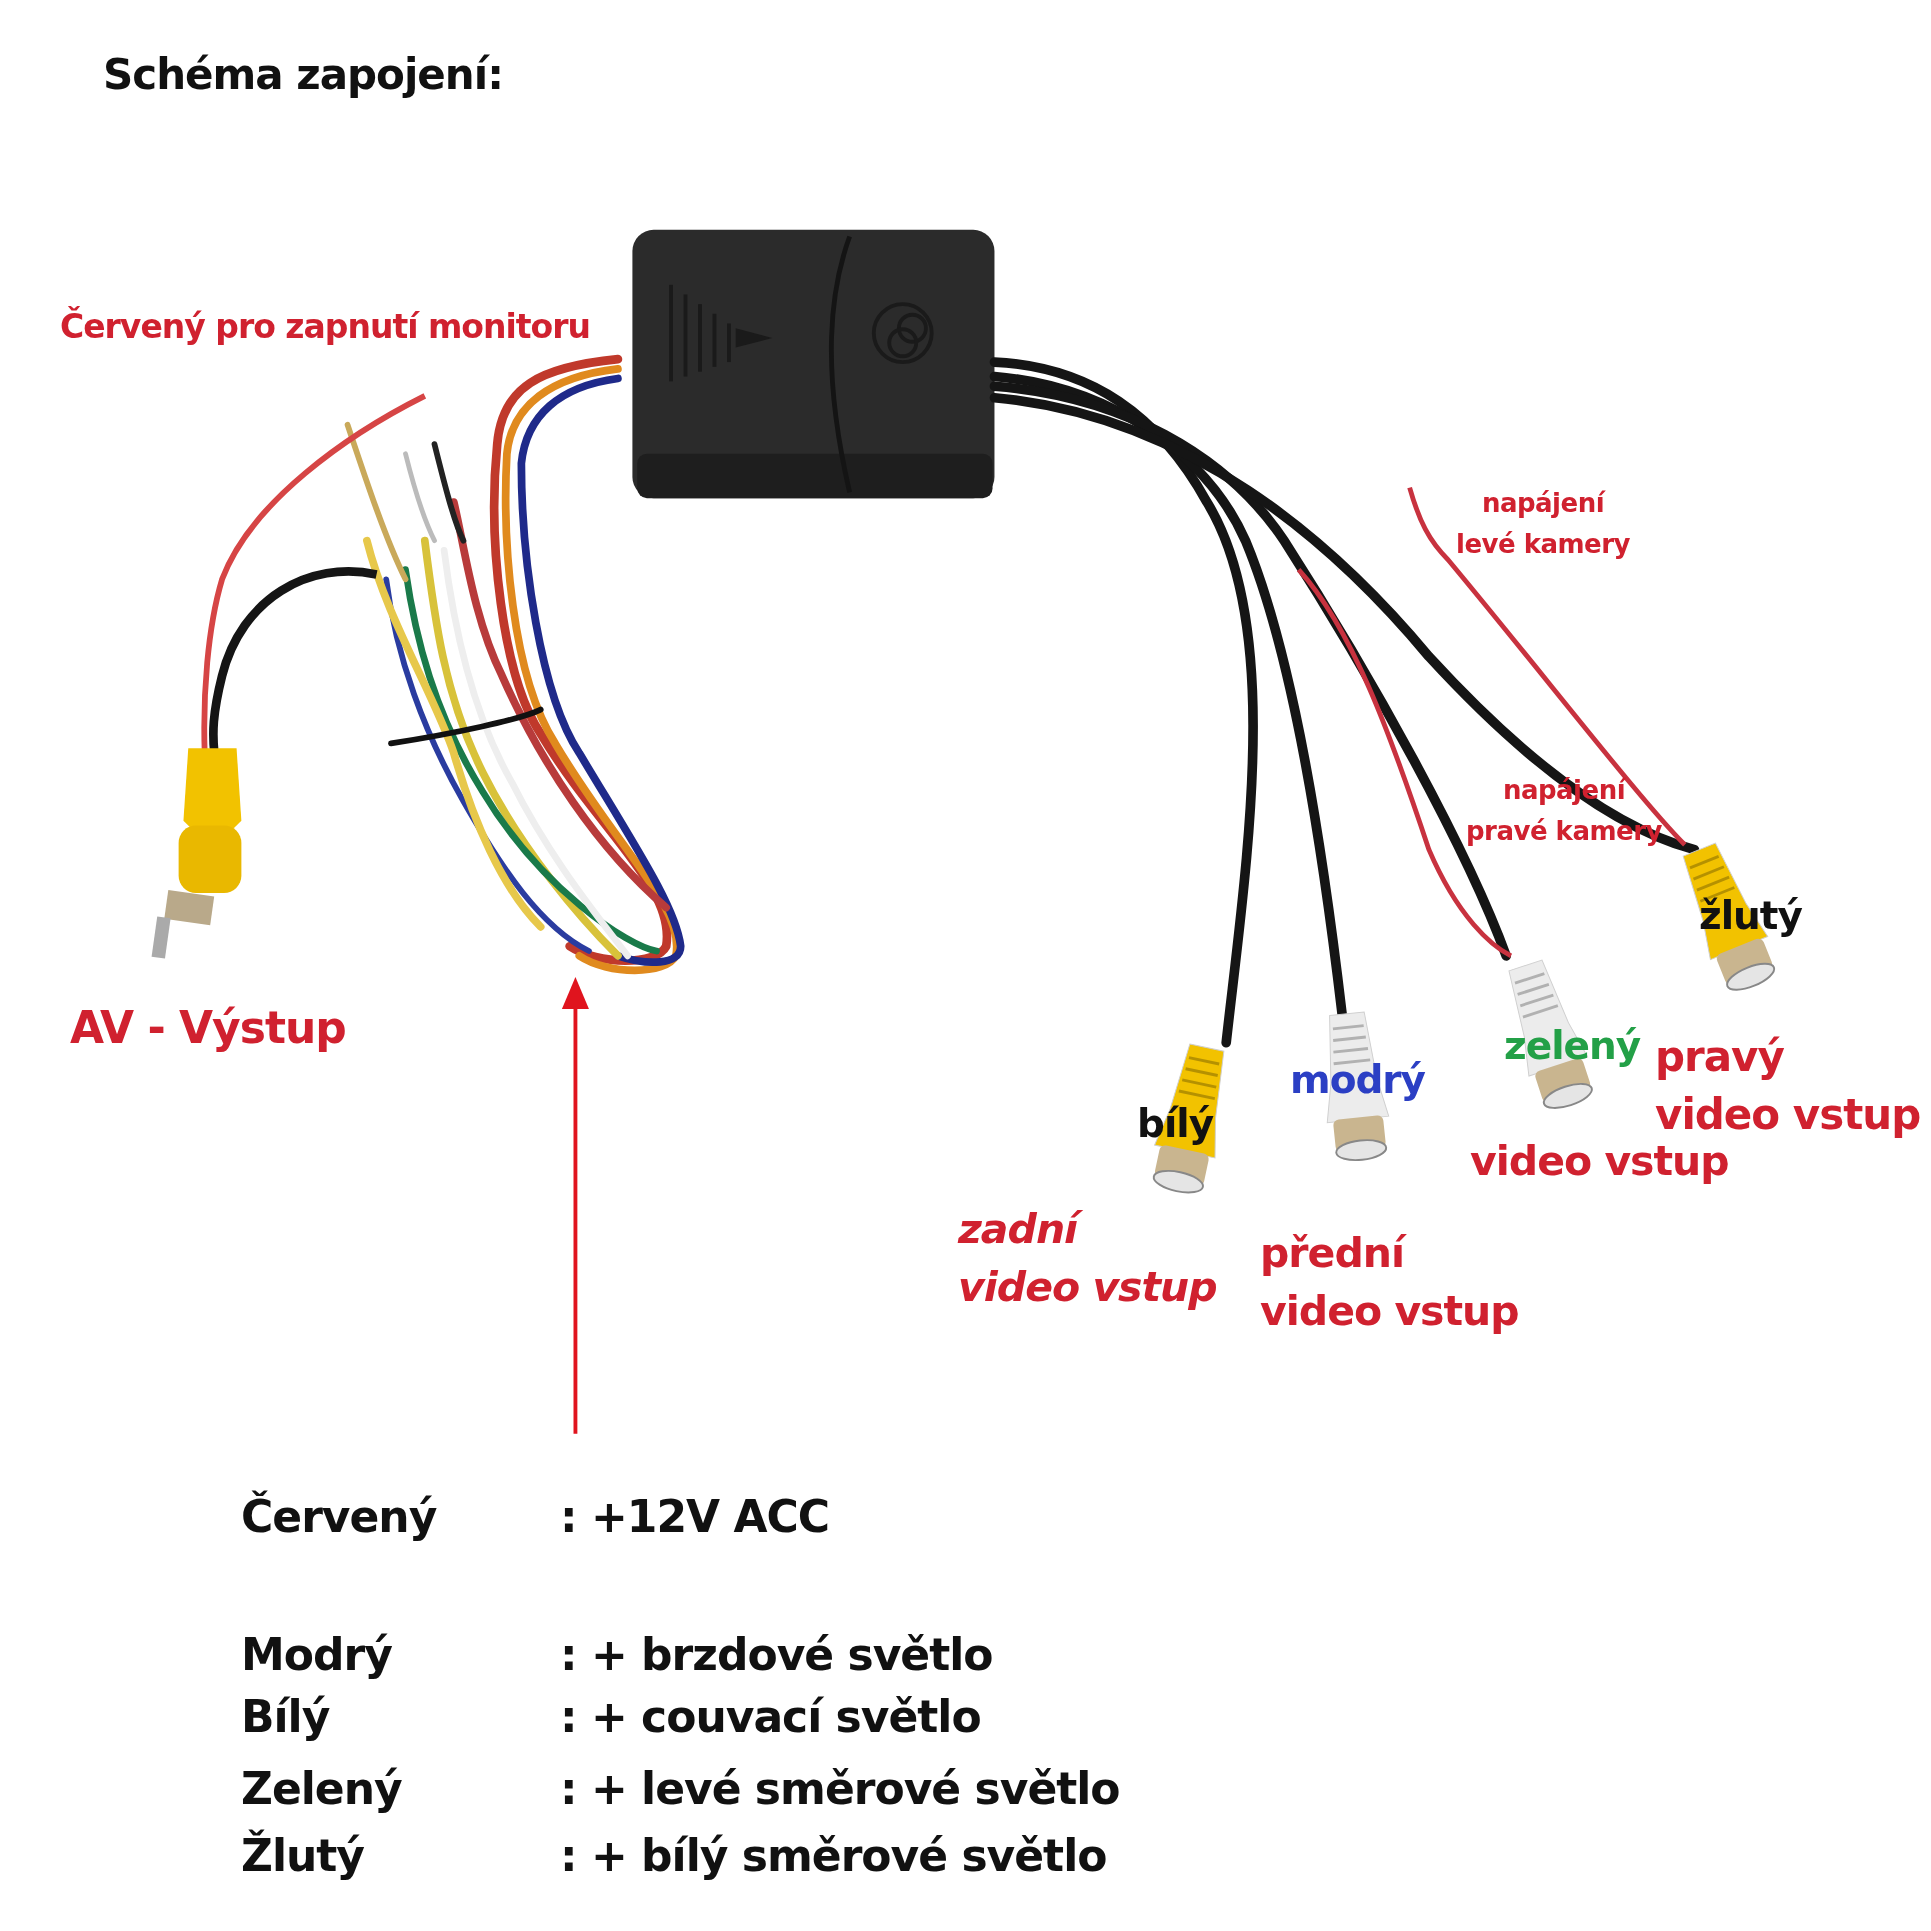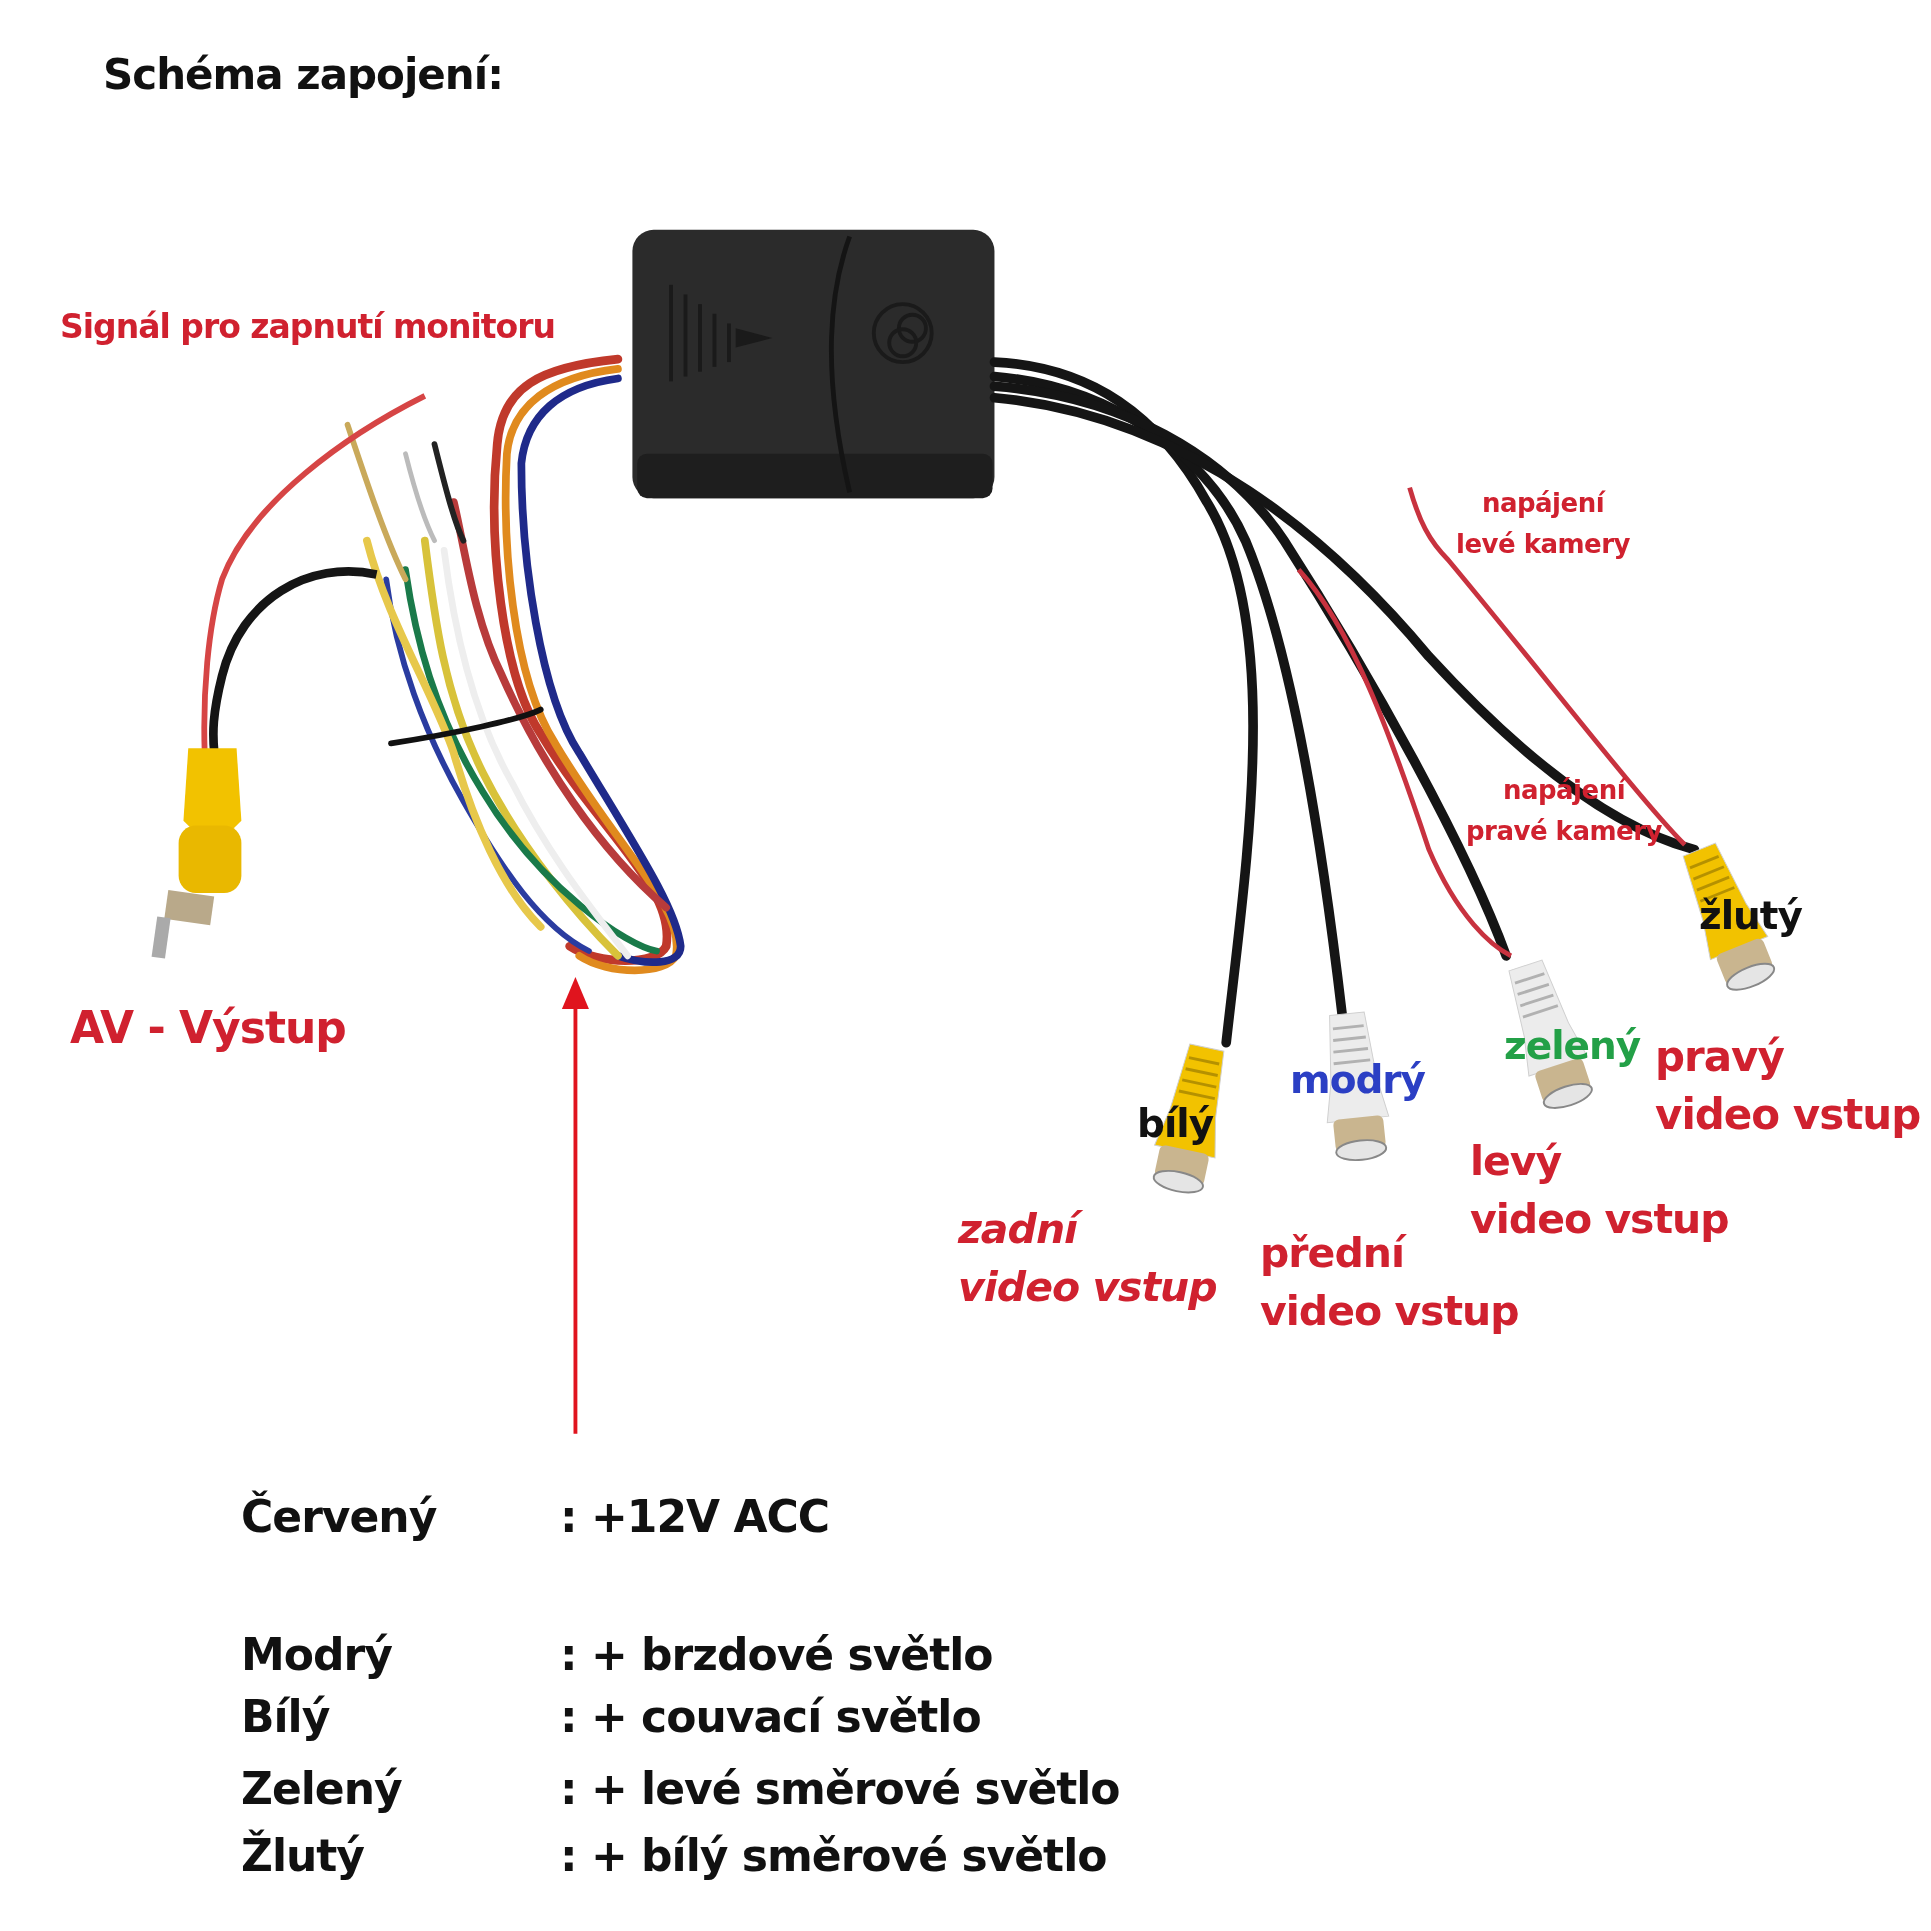--- a/index.html
+++ b/index.html
@@ -126,21 +126,21 @@
         <ellipse cx="0" cy="142" rx="26" ry="10" fill="#e5e5e5" stroke="#888" stroke-width="2"></ellipse>
       </g>
     </g>
 
   <g>
     <line x1="596" y1="1485" x2="596" y2="1040" stroke="#e0141e" stroke-width="4"></line>
     <path d="M582 1045 L596 1012 L610 1045 Z" fill="#e0141e"></path>
   </g>
 </svg>
 
-<div class="abs lbl-red lbl-md" style="left:60px; top:307px;">Signál pro zapnutí monitoru</div>
+<div class="abs lbl-red lbl-md" style="left:60px; top:307px;">Červený pro zapnutí monitoru</div>
 <div class="abs lbl-red lbl-lg" style="left:70px; top:999px;">AV - Výstup</div>
 
 <div class="abs lbl-red lbl-sm" style="left:1456px; top:483px;">
   <div>napájení</div>
   <div>levé kamery</div>
 </div>
 <div class="abs lbl-red lbl-sm" style="left:1466px; top:770px;">
   <div>napájení</div>
   <div>pravé kamery</div>
 </div>
@@ -152,21 +152,20 @@
 
 <div class="abs lbl-red lbl-lg" style="left:958px; top:1200px; font-size:41px;font-style:italic;">
   <div>zadní</div>
   <div>video vstup</div>
 </div>
 <div class="abs lbl-red lbl-lg" style="left:1260px; top:1224px; font-size:41px;">
   <div>přední</div>
   <div>video vstup</div>
 </div>
 <div class="abs lbl-red lbl-lg" style="left:1470px; top:1132px; font-size:41px;">
-  <div>levý</div>
   <div>video vstup</div>
 </div>
 <div class="abs lbl-red lbl-lg" style="left:1655px; top:1028px; font-size:42px;">
   <div>pravý</div>
   <div>video vstup</div>
 </div>
 
 <div class="abs legend" style="top:1463px;">
   <span class="k">Červený</span><span>:  +12V ACC</span>
 </div>

